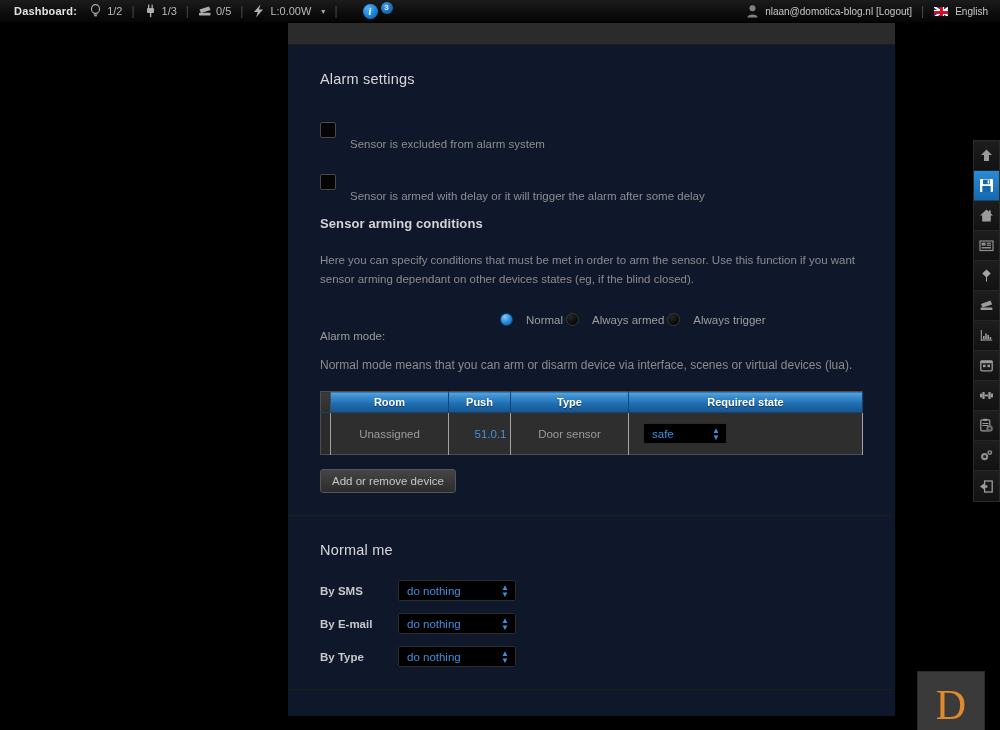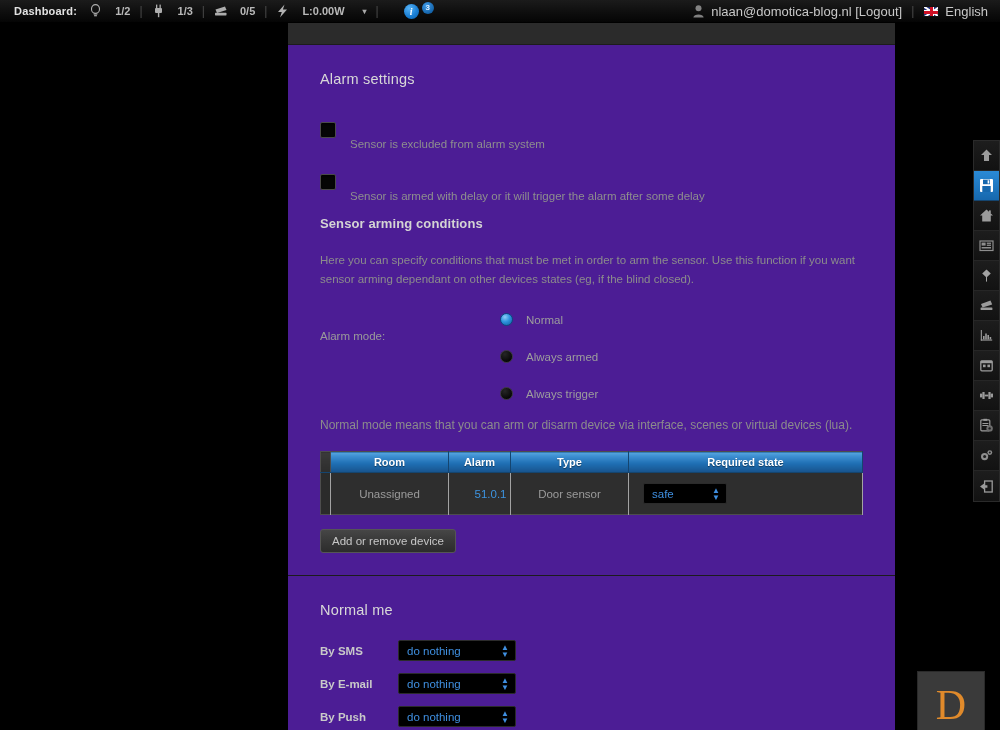--- a/index.html
+++ b/index.html
@@ -14,21 +14,21 @@
   
   .topbar {
     position: absolute; top: 0; left: 0; width: 1000px; height: 23px;
     background: linear-gradient(to bottom, #1b1b1b 0%, #0d0d0d 60%, #050505 100%);
     border-bottom: 1px solid #000;
     display: flex; align-items: center;
     font-size: 11px; color: #cfcfcf;
   }
   .tb-left { display: flex; align-items: center; padding-left: 14px; gap: 0px; }
   .tb-label { font-weight: bold; color: #e2e2e2; font-size: 11px; letter-spacing: .2px; margin-right: 12px;}
-  .tb-stat { display: flex; align-items: center; gap: 13px; color: #b9b9b9; font-size: 11px; font-weight: bold; }
+  .tb-stat { display: flex; align-items: center; gap: 5px; color: #b9b9b9; font-size: 11px; }
   .tb-sep { color: #4a4a4a; margin: 0 9px; font-size: 12px; }
   .tb-ico { display:inline-block; width: 13px; height: 14px; position: relative; opacity: .85;}
   .caret-dn { font-size: 8px; color: #a9a9a9; margin-left: 5px; }
 
   .info-wrap { position: relative; margin-left: 16px; display:flex; align-items:center; }
   .info-circle {
     width: 15px; height: 15px; border-radius: 50%;
     background: radial-gradient(circle at 35% 28%, #57b2f5 0%, #1a7fd4 55%, #0b5ea8 100%);
     color:#fff; font-size: 10px; font-weight: bold; font-style: italic;
     display:flex; align-items:center; justify-content:center;
@@ -37,42 +37,42 @@
   .info-badge {
     width: 12px; height: 12px; border-radius: 50%;
     background: radial-gradient(circle at 35% 28%, #3e9ae8 0%, #1565ab 70%, #0a3f73 100%);
     color:#dff0ff; font-size: 8px; font-weight: bold;
     display:flex; align-items:center; justify-content:center;
     margin-left: 3px; margin-top: -7px;
   }
 
   .tb-right { margin-left: auto; display: flex; align-items: center; padding-right: 12px; }
   .user-ico { width: 11px; height: 13px; margin-right: 7px; opacity:.75; }
-  .tb-user { color: #c8c8c8; font-size: 13px; }
+  .tb-user { color: #c8c8c8; font-size: 10px; }
   .flag {
     width: 16px; height: 11px; margin-right: 6px; position: relative; overflow:hidden;
     background: #22317a; border: 1px solid #111;
   }
   .flag .d1, .flag .d2 { position:absolute; left:-3px; top:4px; width:22px; height:2px; background:#fff; }
   .flag .d1 { transform: rotate(34deg); } .flag .d2 { transform: rotate(-34deg); }
   .flag .h { position:absolute; left:0; top:4px; width:100%; height:3px; background:#cf1126; }
   .flag .v { position:absolute; left:6px; top:0; width:3px; height:100%; background:#cf1126; }
   .flag .hw { position:absolute; left:0; top:3.5px; width:100%; height:4px; background:#fff; }
   .flag .vw { position:absolute; left:5.5px; top:0; width:4px; height:100%; background:#fff; }
 
   
   .page { position: absolute; top: 23px; left: 0; width: 1000px; height: 707px; background:#000; }
 
   .panel {
     position: absolute; left: 288px; top: 0px; width: 607px;
     background: #2b2b2b;
   }
   .panel-strip { height: 22px; background:#2b2b2b; border-bottom: 1px solid #1c1c1c;}
 
-  .section { padding: 0 32px; border-bottom: 1px solid #1c1c1c; background:#4c1d95;}
+  .section { padding: 0 32px; border-bottom: 1px solid #1c1c1c; background:#0f172a;}
   .sec-pad-top { padding-top: 26px; }
 
   h2.sec-title {
     font-size: 14.5px; font-weight: normal; color: #d8d8d8;
     letter-spacing: .2px; margin-bottom: 22px;
   }
 
   .chk-row { display:flex; align-items:center; margin-bottom: 11px; }
   .chk {
     width: 16px; height: 16px; background: #050505;
@@ -83,21 +83,21 @@
 
   h3.sub-title {
     font-size: 13px; font-weight: bold; color: #d4d4d4;
     margin-top: 14px; margin-bottom: 20px; letter-spacing: .1px;
   }
 
   .para { font-size: 11.5px; color: #8c8c8c; line-height: 19px; max-width: 540px; }
 
   .mode-block { display: flex; margin-top: 22px; }
   .mode-label { font-size: 11.5px; color: #9a9a9a; width: 180px; padding-top: 19px; }
-  .radios { display:flex; flex-direction: column; gap: 20px; }
+  .radios { display:flex; flex-direction: row; gap: 3px; }
   .radio-row { display:flex; align-items:center; height: 17px; }
   .radio {
     width: 13px; height: 13px; border-radius: 50%;
     background: radial-gradient(circle at 35% 28%, #262626 0%, #080808 70%, #000 100%);
     border: 1px solid #3a3a3a; flex:0 0 auto;
   }
   .radio.on {
     background: radial-gradient(circle at 36% 28%, #8ccdf7 0%, #2e93dd 45%, #0d5c9e 100%);
     border: 1px solid #0a4a80;
   }
@@ -295,21 +295,21 @@
       </div>
 
 
       <p class="para note">Normal mode means that you can arm or disarm device via interface, scenes or virtual devices (lua).</p>
 
       <table class="devtbl">
         <thead>
           <tr>
             <th class="spacer"></th>
             <th style="width:118px">Room</th>
-            <th style="width:62px">Alarm</th>
+            <th style="width:62px">Push</th>
             <th style="width:118px">Type</th>
             <th>Required state</th>
           </tr>
         </thead>
         <tbody>
           <tr>
             <td class="spacer"></td>
             <td>Unassigned</td>
             <td class="name">
               <a href="#">51.0.1</a>
@@ -350,21 +350,21 @@
         <span class="sel-wrap">
           <span class="fakesel notify-sel" style="display:inline-block;line-height:21px;">do nothing</span>
           <span class="sel-arrows">
               <span>▲</span>
               <span>▼</span>
             </span>
         </span>
       </div>
 
       <div class="notify-row" style="margin-bottom:0;">
-        <span class="notify-lbl">By Push</span>
+        <span class="notify-lbl">By Type</span>
         <span class="sel-wrap">
           <span class="fakesel notify-sel" style="display:inline-block;line-height:21px;">do nothing</span>
           <span class="sel-arrows">
               <span>▲</span>
               <span>▼</span>
             </span>
         </span>
       </div>
     </div>
 

